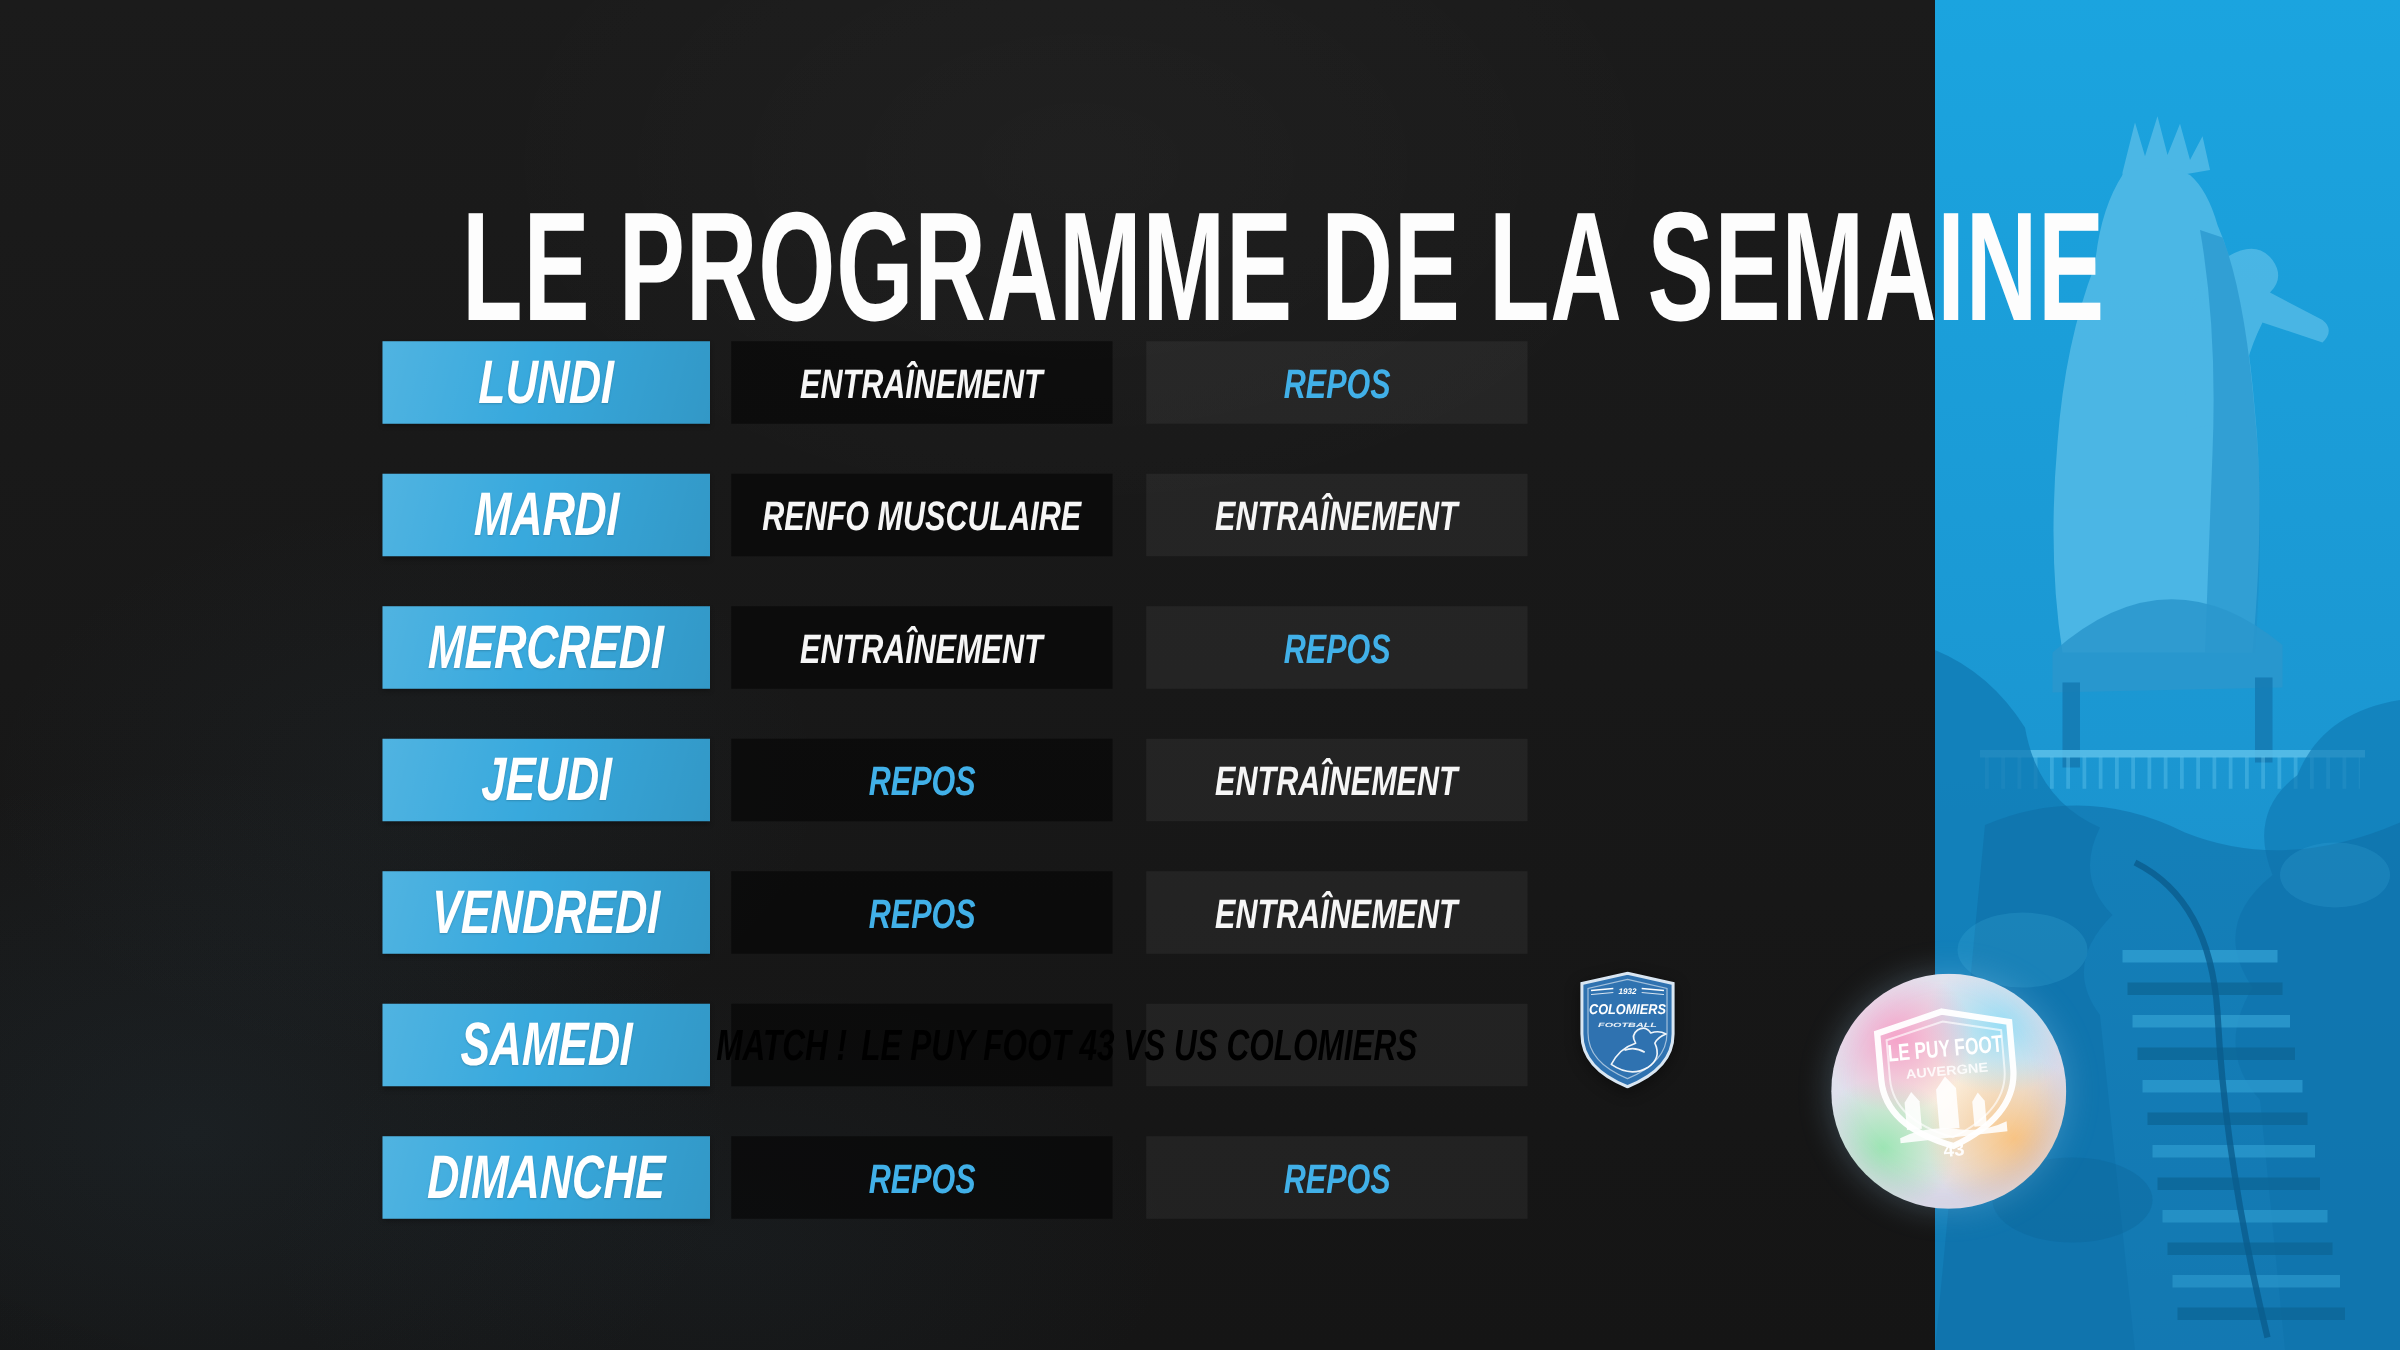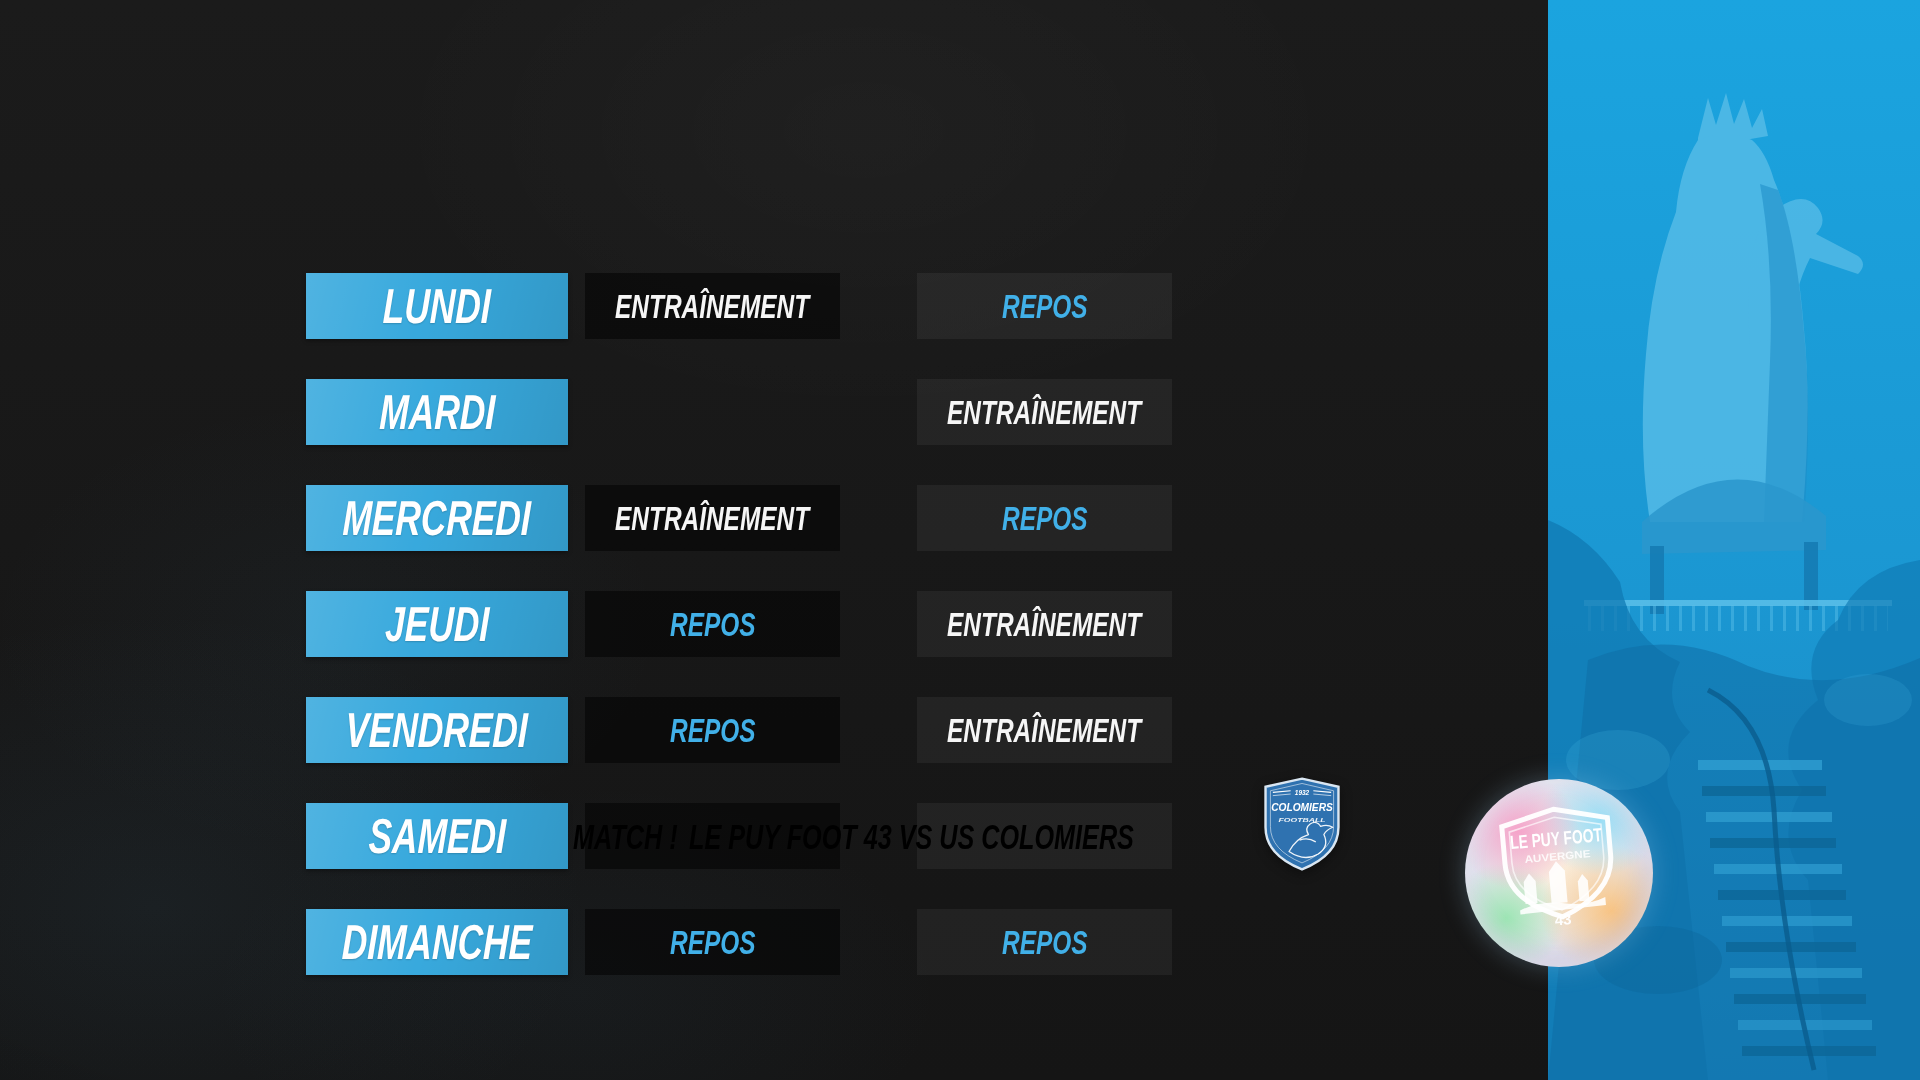--- a/index.html
+++ b/index.html
@@ -46,21 +46,21 @@
     background-image:linear-gradient(105deg, rgba(255,255,255,.12) 0%, rgba(255,255,255,0) 45%, rgba(0,0,0,.10) 100%);
     display:flex;align-items:center;justify-content:center;
     box-shadow:0 2px 4px rgba(0,0,0,.35);
   }
   .day-box .t{
     font-style:italic;font-weight:900;font-size:49px;line-height:1;color:#fff;
     display:inline-block;transform:scaleX(.72) skewX(-2deg);white-space:nowrap;
     text-shadow:0 1px 2px rgba(0,0,0,.18);
   }
   .cell{
-    position:absolute;top:0;height:66px;width:255px;
+    position:absolute;top:0;height:66px;width:305px;
     display:flex;align-items:center;justify-content:center;overflow:visible;
   }
   .cell-a{left:279px;background:rgba(5,5,5,.62);}
   .cell-b{left:611px;background:rgba(255,255,255,.055);}
   .cell .t{
     font-style:italic;font-weight:900;font-size:33px;line-height:1;
     display:inline-block;transform:scaleX(.74);white-space:nowrap;
   }
   .t.white{color:#f6f6f6;}
   .t.blue{color:#41b0e8;}
@@ -146,39 +146,43 @@
         <rect x="186" y="994" width="132" height="10" fill="#0c6697" opacity=".8"></rect>
         <rect x="190" y="1020" width="134" height="10" fill="#2e9cd0" opacity=".6"></rect>
         <rect x="194" y="1046" width="134" height="10" fill="#0c6697" opacity=".8"></rect>
         <path d="M160 690 q60 30 66 120 q6 120 40 260" stroke="#0a5d8d" stroke-width="5" fill="none" opacity=".8"></path>
       </g>
     </svg>
   </div>
 
   <div class="bg-vignette"></div>
 
+  <h1 class="page-title"><span class="cond">LE PROGRAMME DE LA SEMAINE</span></h1>
 
   <div class="schedule">
     <div class="row">
       <div class="day-box">
         <span class="t">LUNDI</span>
       </div>
       <div class="cell cell-a">
           <span class="t white">ENTRAÎNEMENT</span>
         </div>
       <div class="cell cell-b">
           <span class="t blue">REPOS</span>
         </div>
 
     </div>
 
     <div class="row">
       <div class="day-box">
         <span class="t">MARDI</span>
       </div>
+      <div class="cell cell-a">
+          <span class="t white">RENFO MUSCULAIRE</span>
+        </div>
       <div class="cell cell-b">
           <span class="t white">ENTRAÎNEMENT</span>
         </div>
 
     </div>
 
     <div class="row">
       <div class="day-box">
         <span class="t">MERCREDI</span>
       </div>

